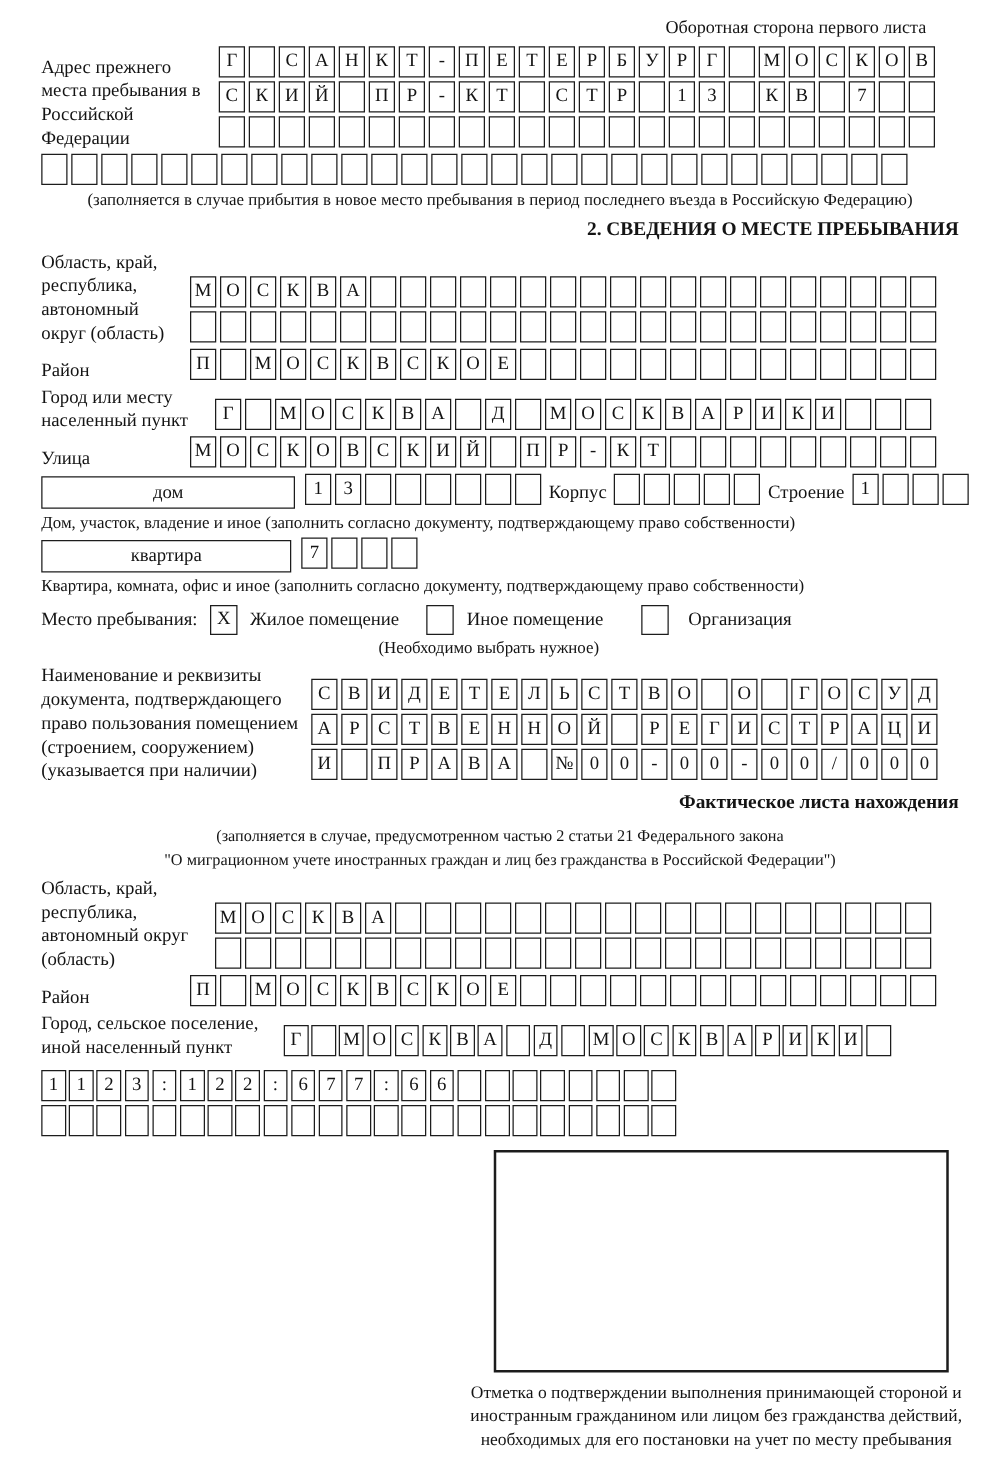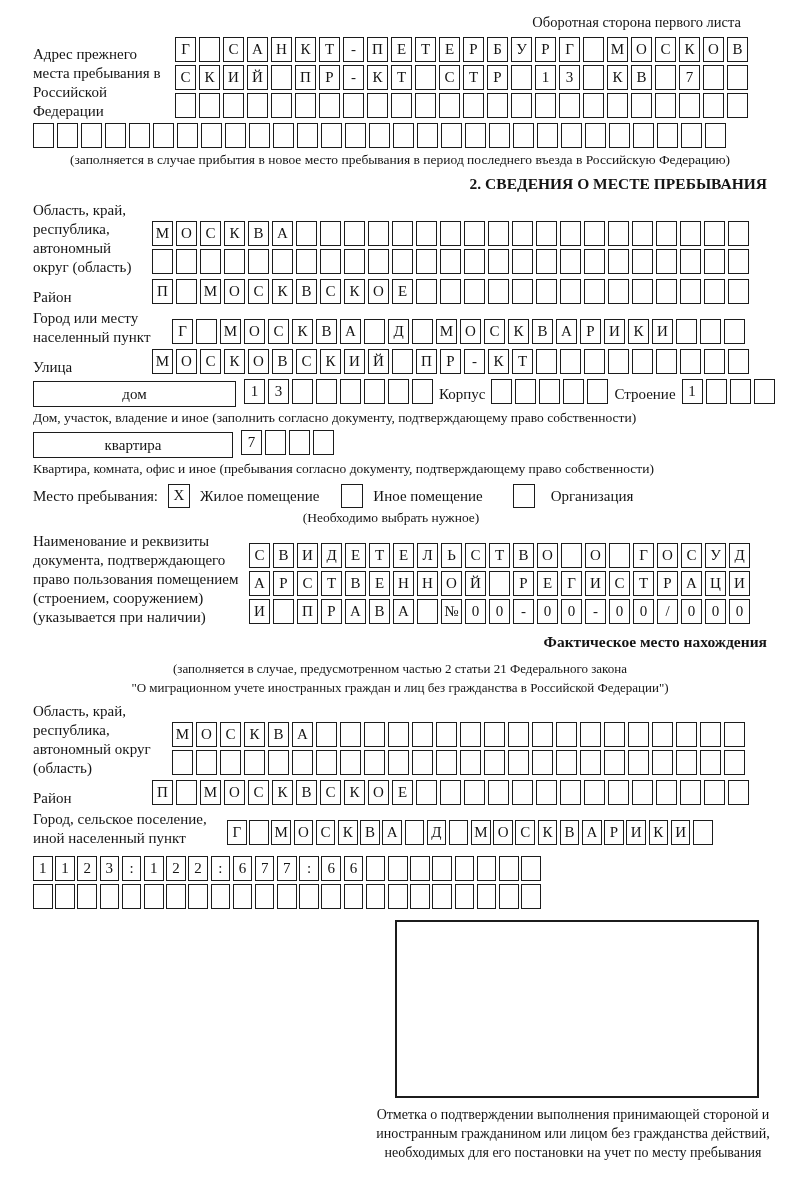--- a/index.html
+++ b/index.html
@@ -345,21 +345,21 @@
 
   <div class="frow">
     <div class="bigbox" style="width:200px;margin-right:8px;">квартира</div>
     <div class="cellrow">
         <span class="cell filled">7</span>
         <span class="cell"></span>
         <span class="cell"></span>
         <span class="cell"></span>
       </div>
   </div>
-  <div class="note">Квартира, комната, офис и иное (пребывания согласно документу, подтверждающему право собственности)</div>
+  <div class="note">Квартира, комната, офис и иное (заполнить согласно документу, подтверждающему право собственности)</div>
 
   <div class="stayrow">
     <span>Место пребывания:</span>
     <span class="checkbox" style="margin:0 10px;">X</span>
     <span>Жилое помещение</span>
     <span class="checkbox" style="margin:0 10px 0 22px;"></span>
     <span>Иное помещение</span>
     <span class="checkbox" style="margin:0 16px 0 30px;"></span>
     <span>Организация</span>
   </div>
@@ -433,21 +433,21 @@
           <span class="cell filled">0</span>
           <span class="cell filled">0</span>
           <span class="cell filled">/</span>
           <span class="cell filled">0</span>
           <span class="cell filled">0</span>
           <span class="cell filled">0</span>
         </div>
     </div>
   </div>
 
-  <div class="sec-title mt6">Фактическое место нахождения</div>
+  <div class="sec-title mt6">Фактическое листа нахождения</div>
   <div class="subtitle">(заполняется в случае, предусмотренном частью 2 статьи 21 Федерального закона</div>
   <div class="subtitle" style="margin-bottom:5px;">"О миграционном учете иностранных граждан и лиц без гражданства в Российской Федерации")</div>
 
   <div class="frow">
     <div class="flabel w-city">Область, край, республика, автономный округ (область)</div>
     <div class="rowstack">
       <div class="cellrow">
           <span class="cell filled">М</span>
           <span class="cell filled">О</span>
           <span class="cell filled">С</span>

